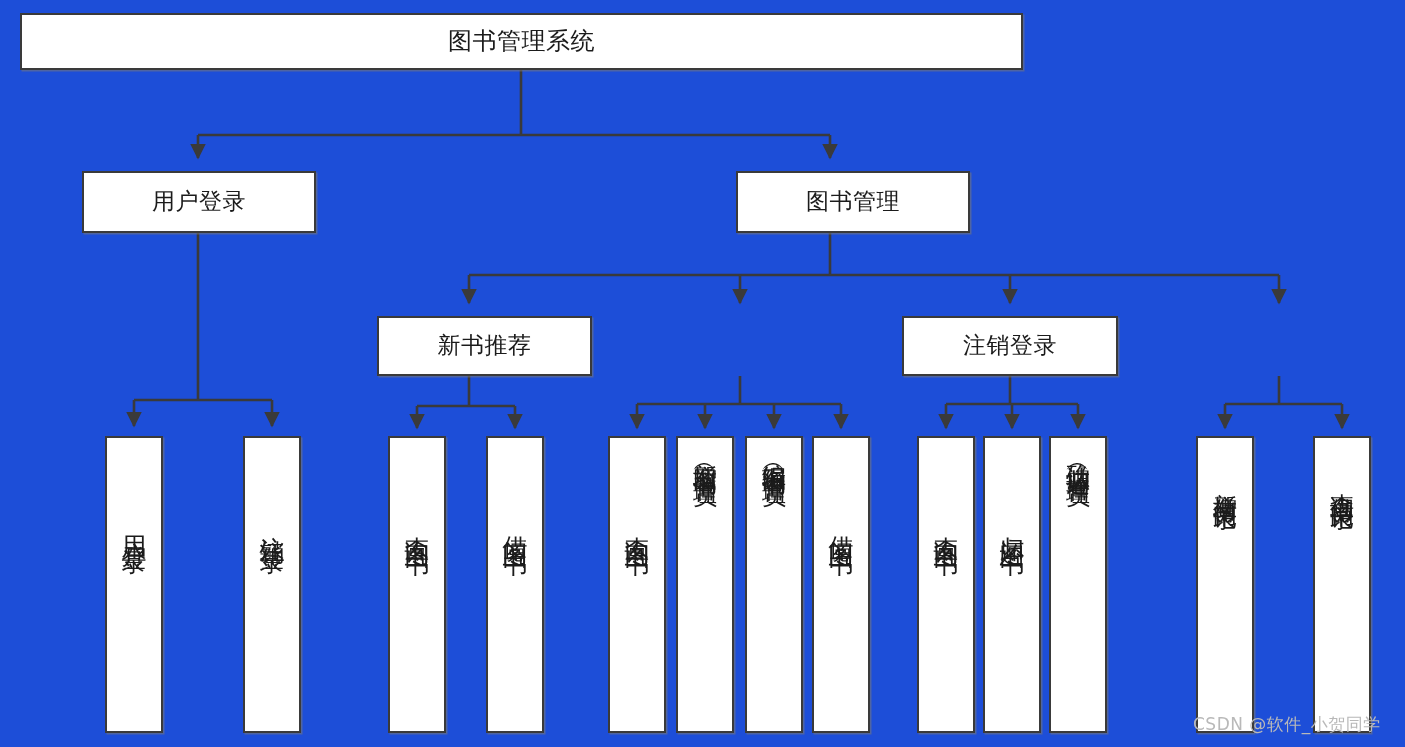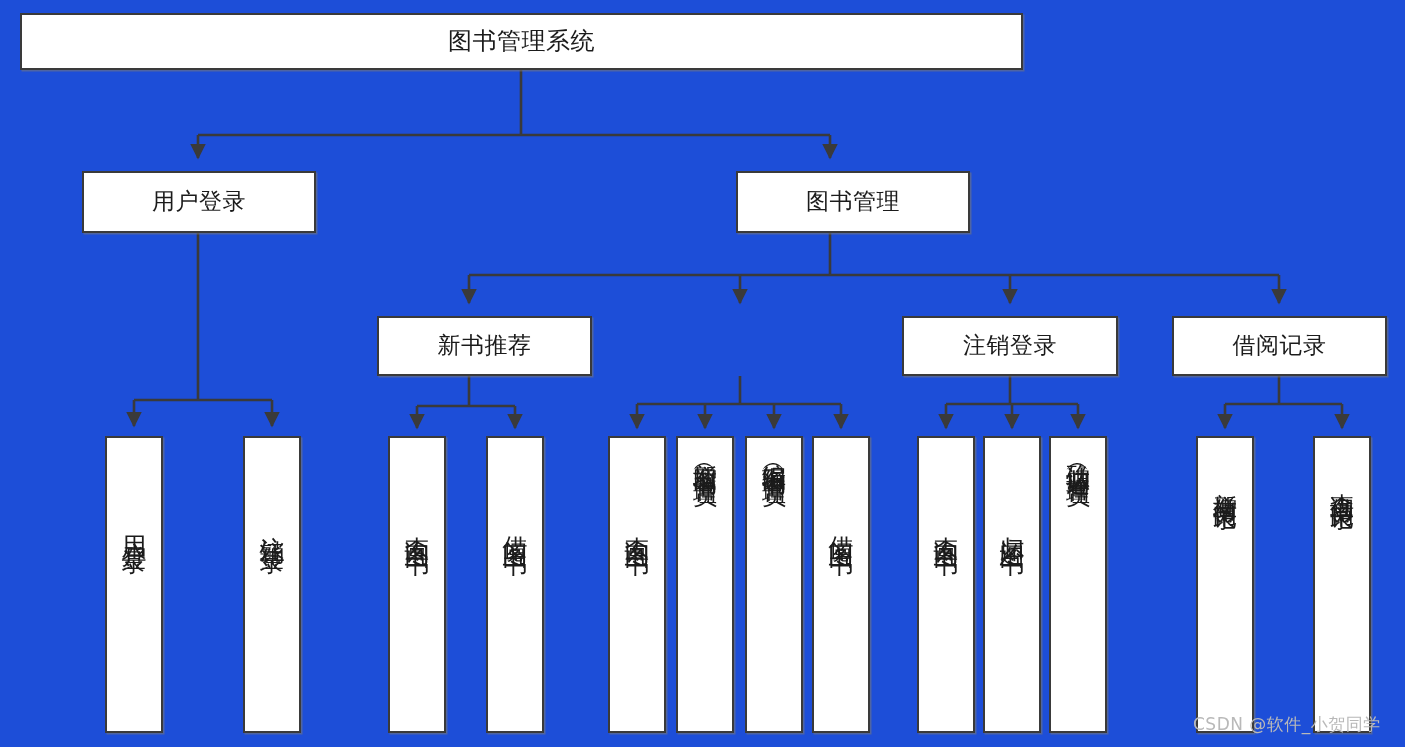--- a/index.html
+++ b/index.html
@@ -141,23 +141,20 @@
   <div class="node horiz" style="left:713px; top:171px; width:234px; height:62px;margin-left:23px;">
     <span class="label">图书管理</span>
   </div>
 
   <div class="node horiz" style="left:362px; top:316px; width:215px; height:60px;margin-left:15px;">
     <span class="label">新书推荐</span>
   </div>
   <div class="node horiz" style="left:902px; top:316px; width:216px; height:60px;">
     <span class="label">注销登录</span>
   </div>
-  <div class="node horiz" style="left:1172px; top:316px; width:215px; height:60px;">
-    <span class="label">借阅记录</span>
-  </div>
 
   <div class="node vert" style="left:105px; top:436px; width:58px; height:297px; padding-top:78px;">
     <span class="label">用户登录</span>
   </div>
   <div class="node vert" style="left:243px; top:436px; width:58px; height:297px; padding-top:78px;">
     <span class="label">注销登录</span>
   </div>
 
   <div class="node vert" style="left:388px; top:436px; width:58px; height:297px; padding-top:78px;">
     <span class="label">查询图书</span>

